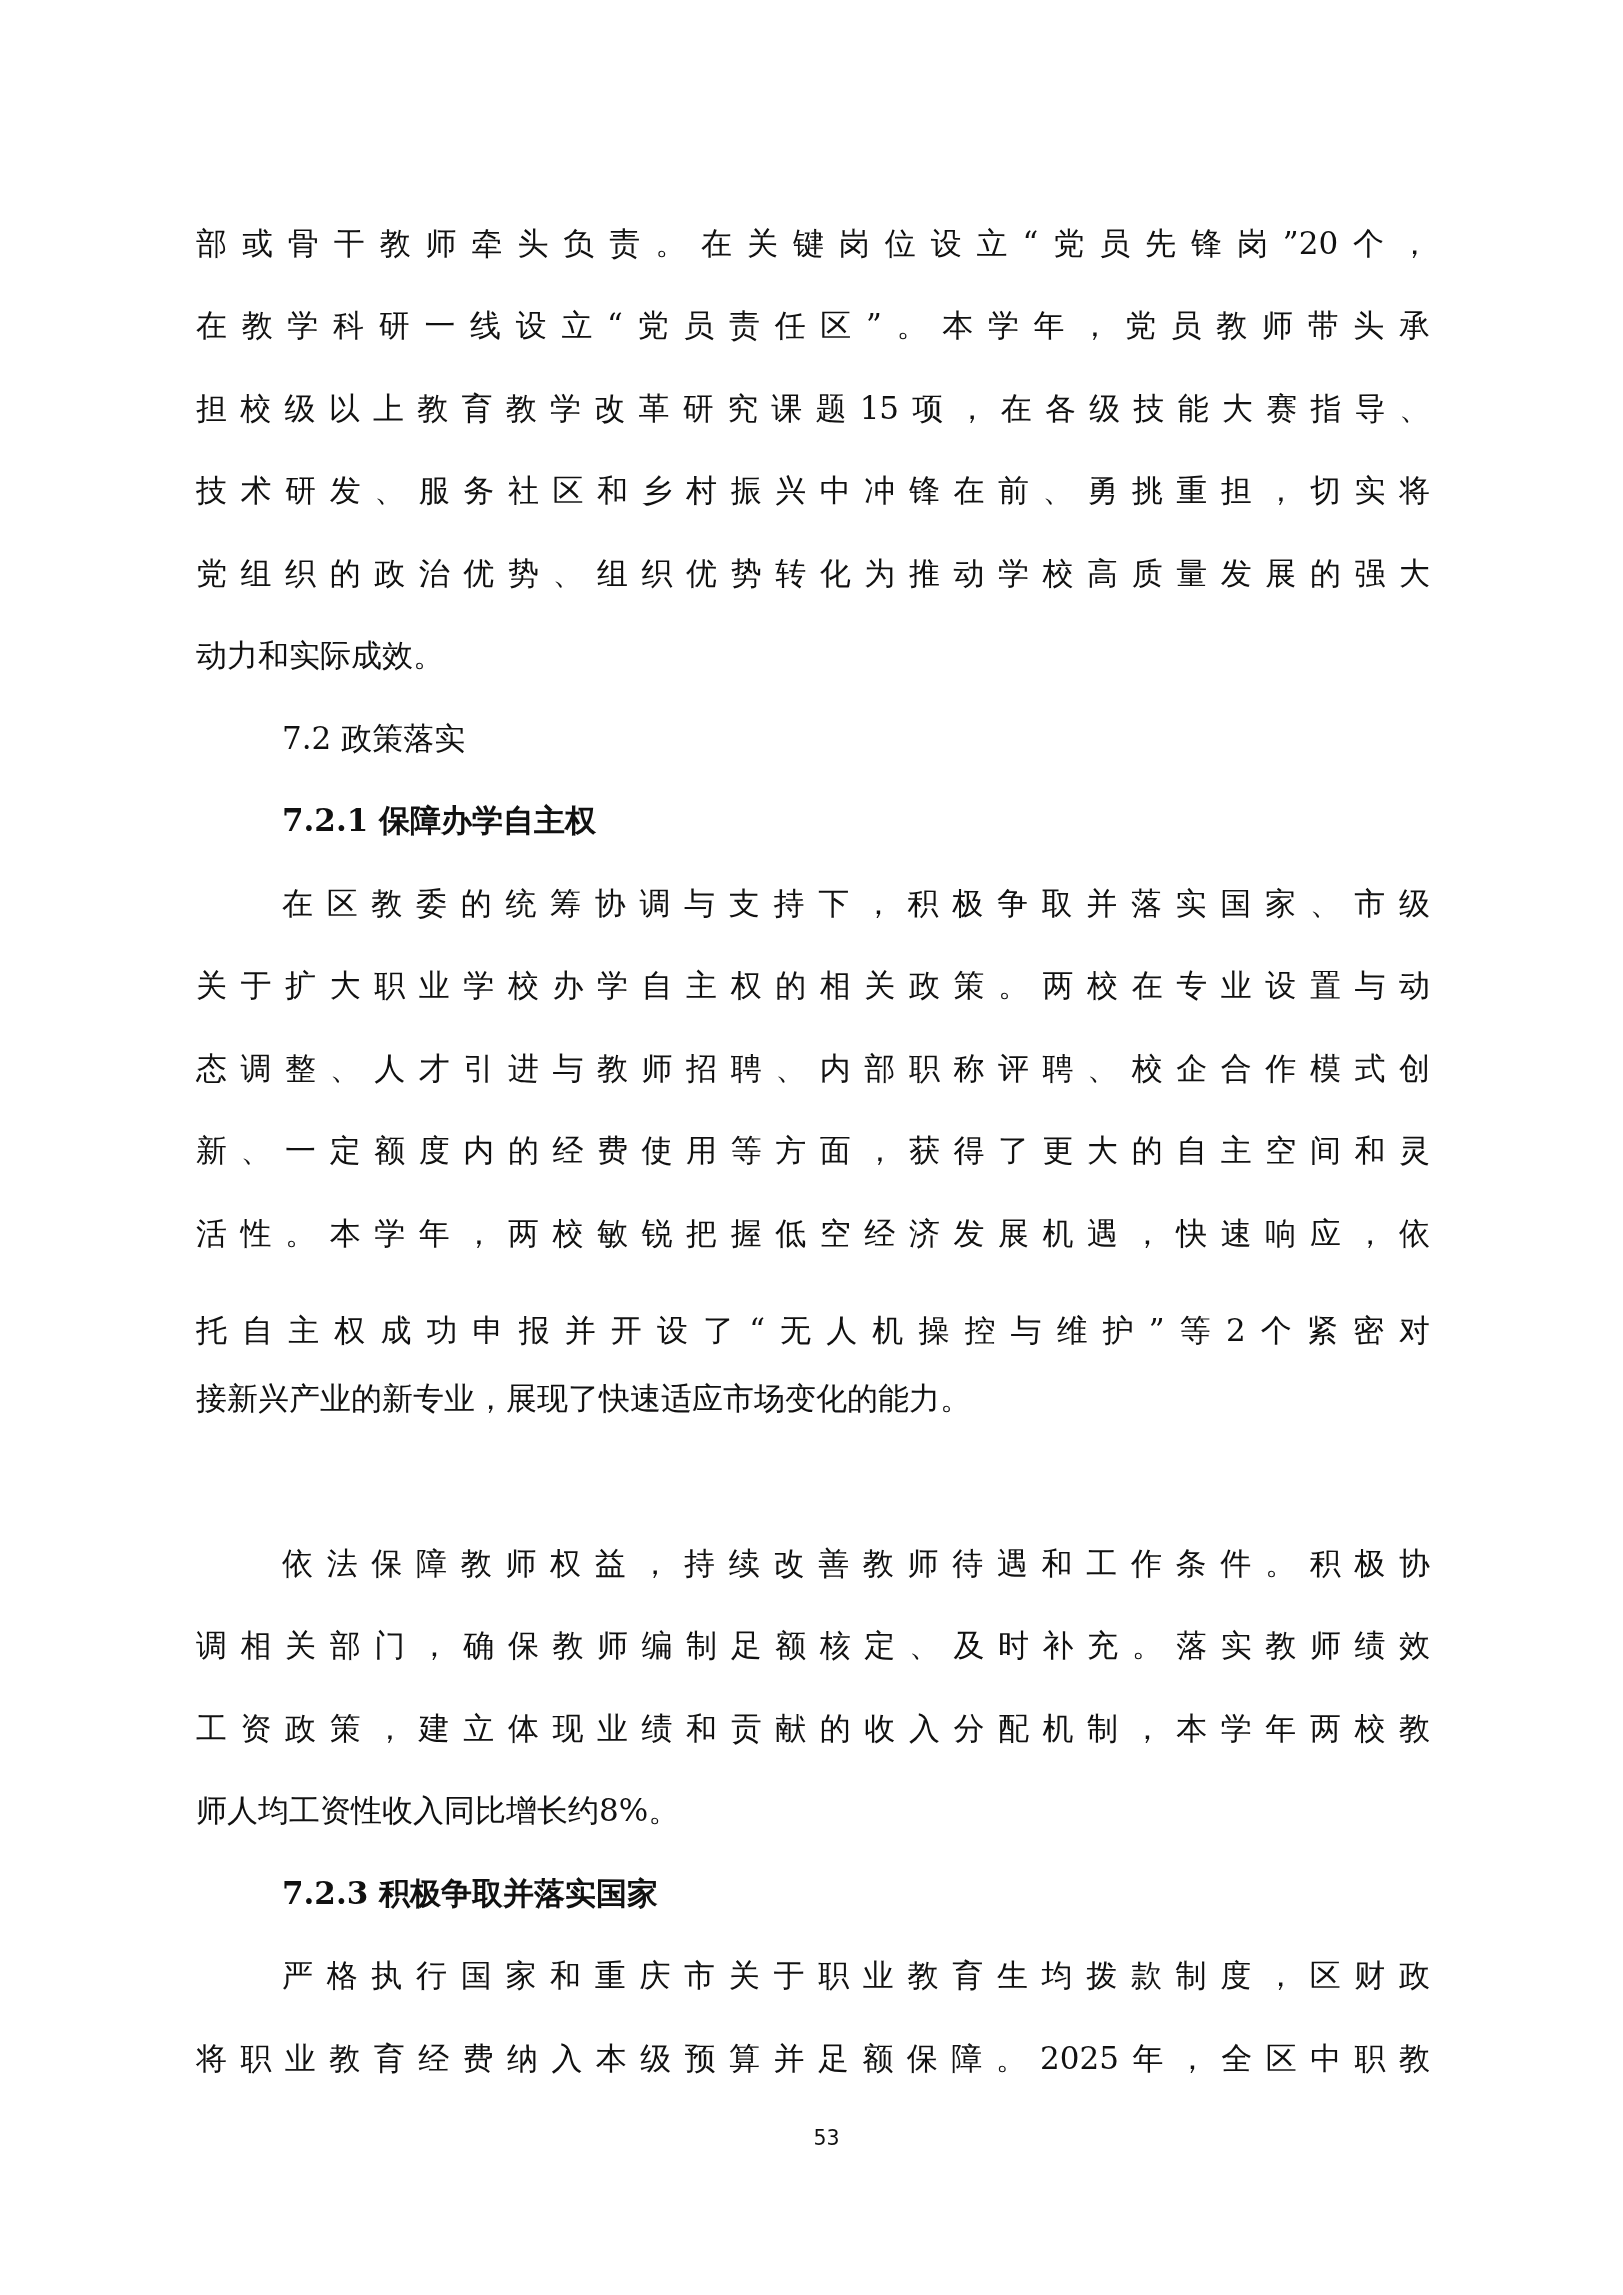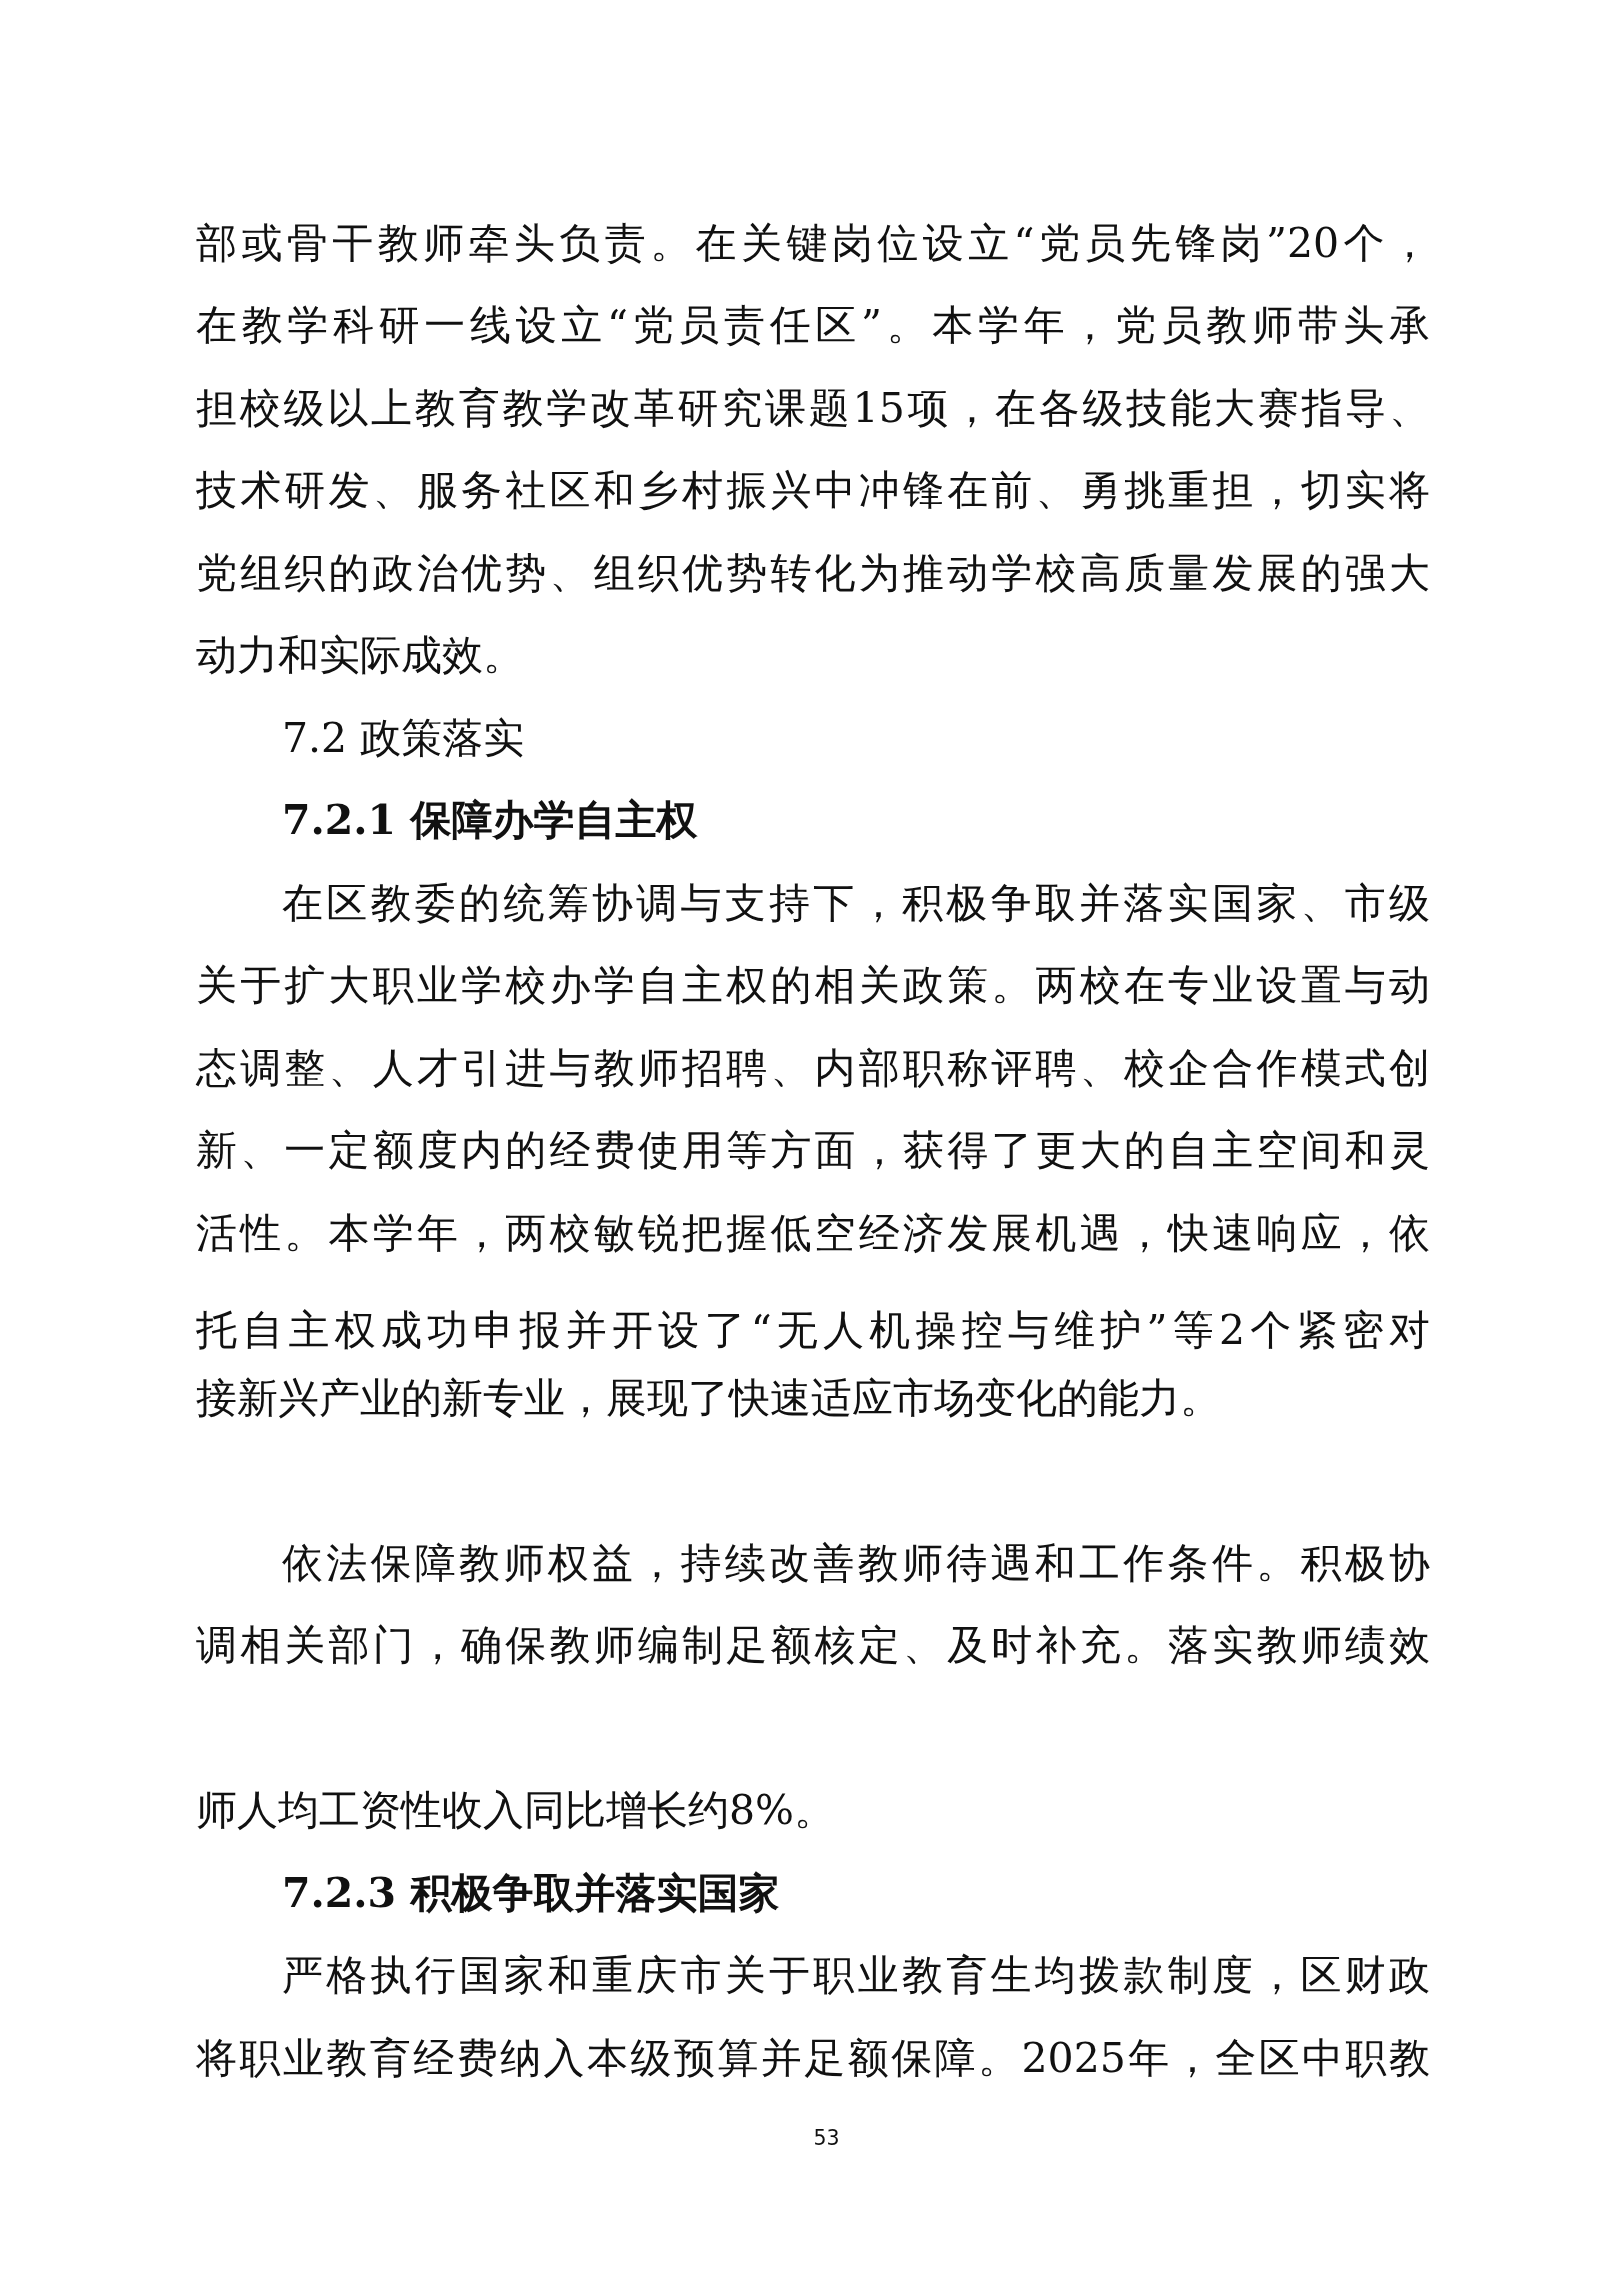--- a/index.html
+++ b/index.html
@@ -5,21 +5,21 @@
   html, body { margin: 0; padding: 0; background: #ffffff; }
   body { width: 1623px; height: 2295px; position: relative; overflow: hidden; }
   .page { position: absolute; left: 0; top: 0; width: 1623px; height: 2295px; background: #ffffff; }
   .line {
     position: absolute;
     left: 196px;
     width: 1234px;
     height: 82px;
     line-height: 82px;
     font-family: "DejaVu Serif", "Liberation Serif", serif;
-    font-size: 41px;
+    font-size: 31px;
     color: #111111;
     white-space: nowrap;
     text-align: justify;
     text-align-last: justify;
   }
   .line.last { text-align-last: left; }
   .line.indent { left: 282px; width: 1148px; }
   .heading { font-weight: normal; text-align-last: left; }
   .heading.bold { font-weight: bold; }
   .pagenum {
@@ -53,20 +53,21 @@
   <div class="line" style="top:944px">关于扩大职业学校办学自主权的相关政策。两校在专业设置与动</div>
   <div class="line" style="top:1027px">态调整、人才引进与教师招聘、内部职称评聘、校企合作模式创</div>
   <div class="line" style="top:1109px">新、一定额度内的经费使用等方面，获得了更大的自主空间和灵</div>
   <div class="line" style="top:1192px">活性。本学年，两校敏锐把握低空经济发展机遇，快速响应，依</div>
   <div class="line" style="top:1289px">托自主权成功申报并开设了“无人机操控与维护”等2个紧密对</div>
   <div class="line last" style="top:1357px">接新兴产业的新专业，展现了快速适应市场变化的能力。</div>
 
 
   <div class="line indent" style="top:1522px">依法保障教师权益，持续改善教师待遇和工作条件。积极协</div>
   <div class="line" style="top:1604px">调相关部门，确保教师编制足额核定、及时补充。落实教师绩效</div>
+  <div class="line" style="top:1687px">工资政策，建立体现业绩和贡献的收入分配机制，本学年两校教</div>
   <div class="line last" style="top:1769px">师人均工资性收入同比增长约8%。</div>
 
   <div class="line indent heading bold" style="top:1852px">7.2.3 积极争取并落实国家</div>
 
   <div class="line indent" style="top:1934px">严格执行国家和重庆市关于职业教育生均拨款制度，区财政</div>
   <div class="line" style="top:2017px">将职业教育经费纳入本级预算并足额保障。2025年，全区中职教</div>
 
   <div class="pagenum">53</div>
 </div>
 

